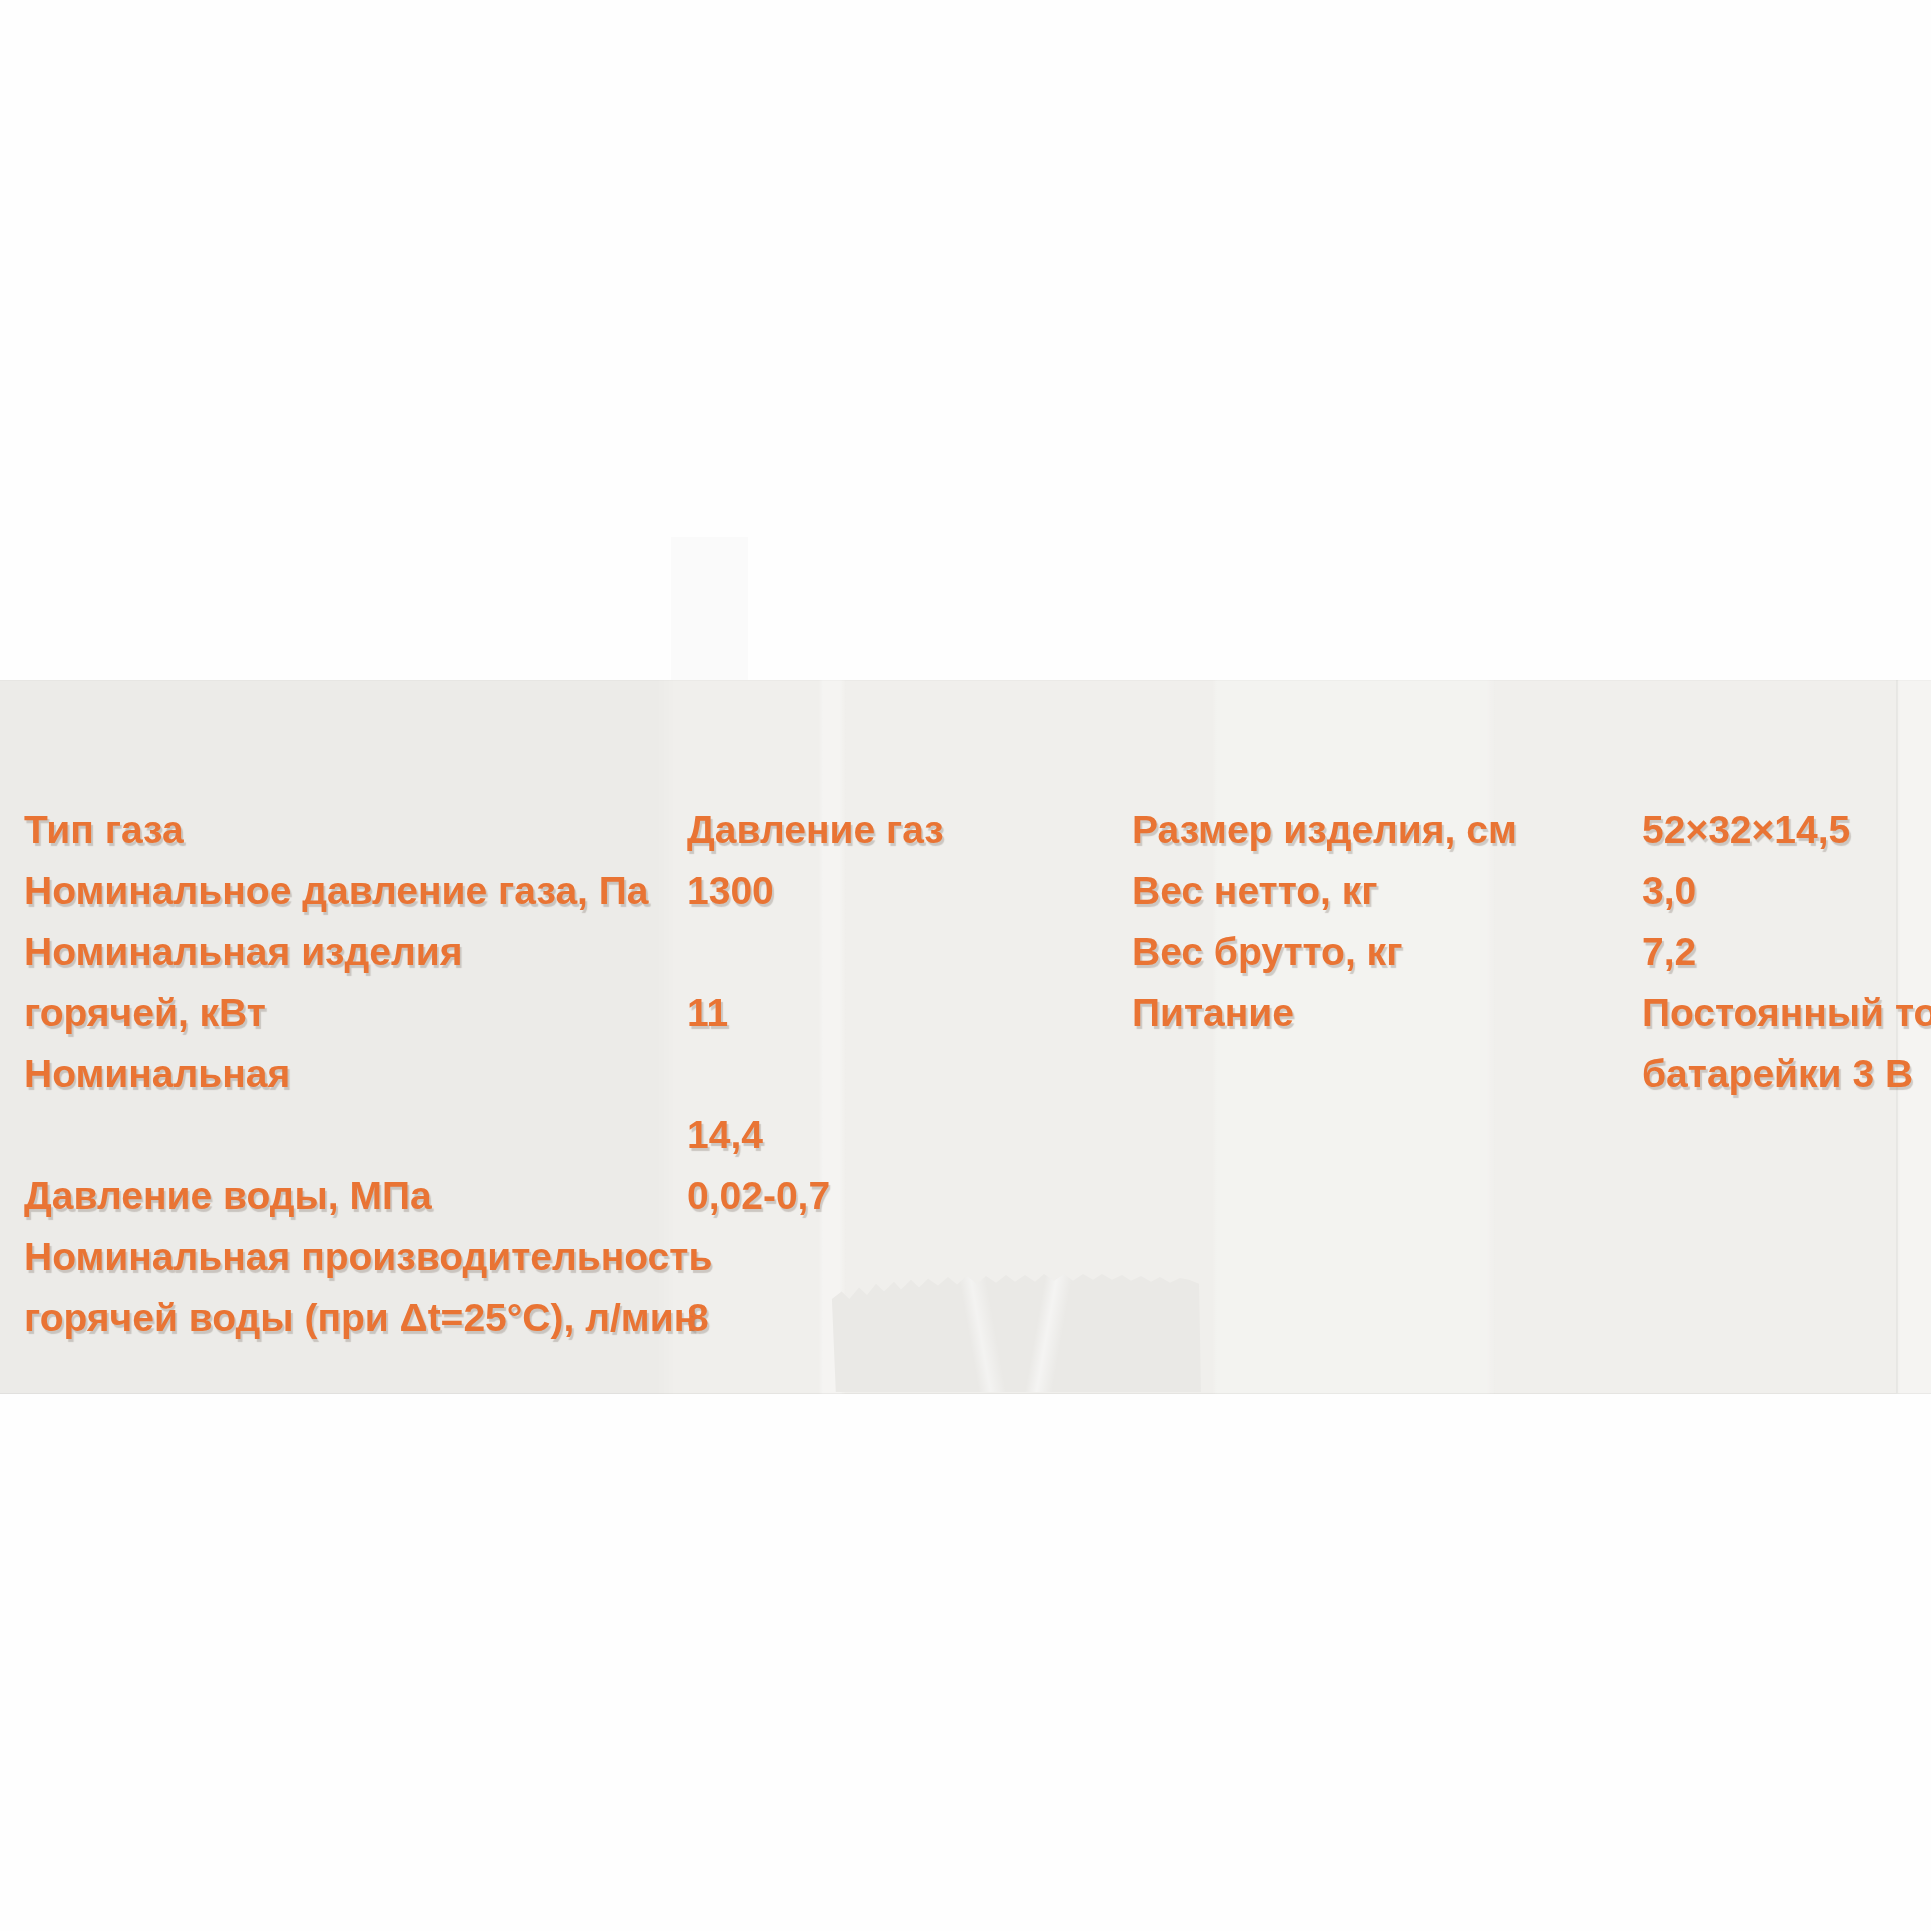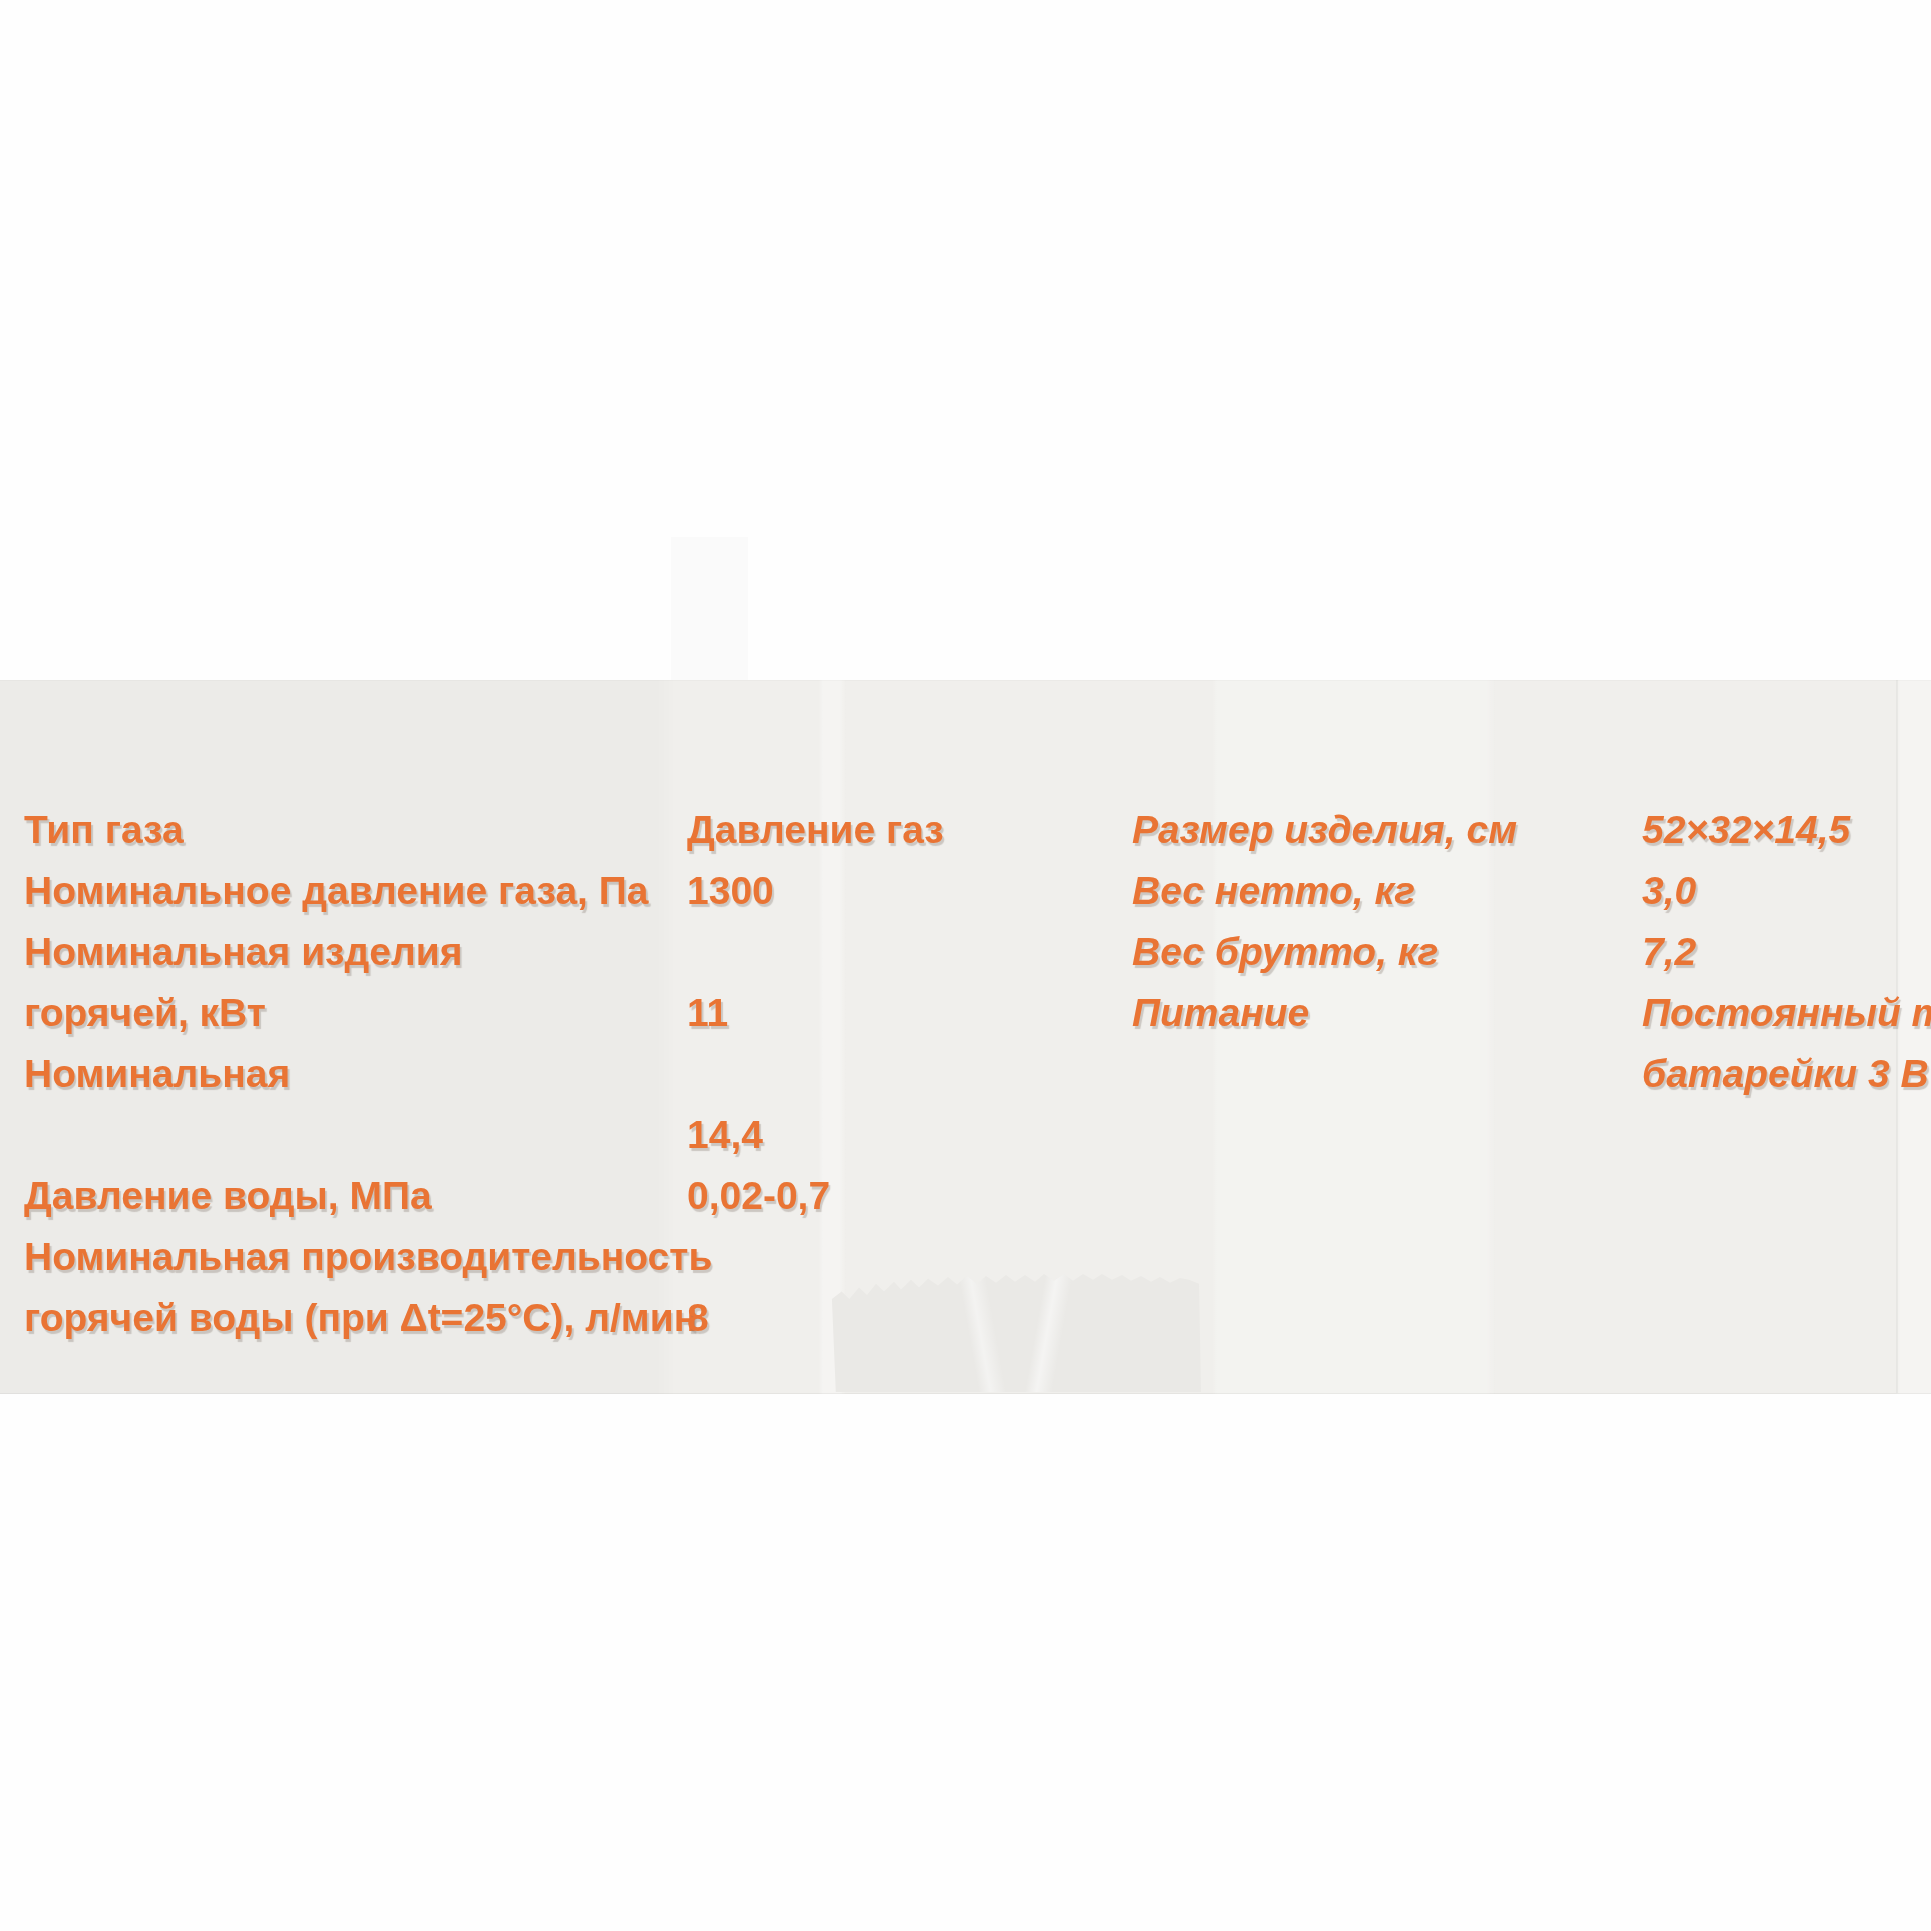--- a/index.html
+++ b/index.html
@@ -82,21 +82,21 @@
   .col {
     position: absolute;
     top: 799px;
     color: var(--accent, #e97434);
     font-size: 39px;
     font-weight: 700;
     white-space: nowrap;
     text-shadow: 1.9px 2.9px 1px rgba(130,118,110,0.33);
   }
   .col-left  { left: 24px;   width: 1081px; }
-  .col-right { left: 1132px; width: 798px; font-style: italic;  }
+  .col-right { left: 1132px; width: 798px;  }
 
   .line {
     position: relative;
     height: 61px;
     line-height: 61px;
   }
   .label { display: inline-block; }
   .value {
     position: absolute;
     top: 0;

